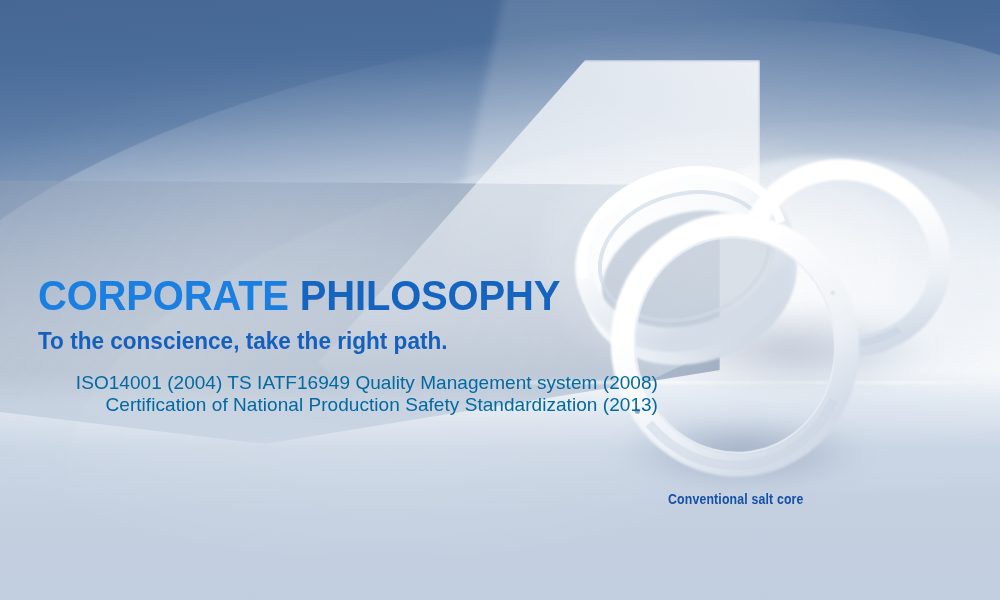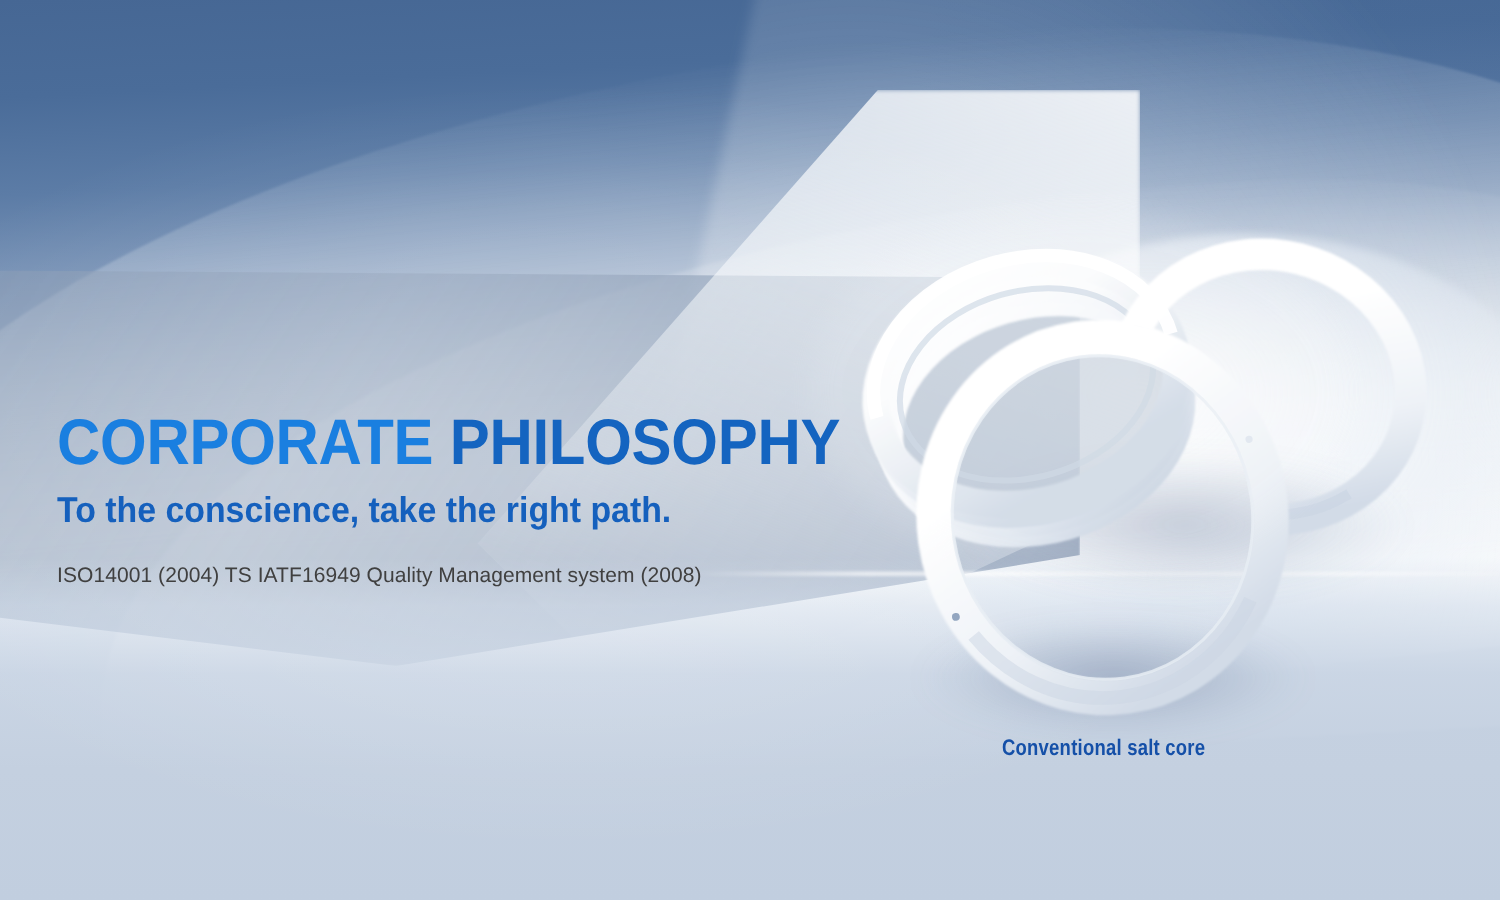--- a/index.html
+++ b/index.html
@@ -201,26 +201,27 @@
     transform: scaleX(0.94);
     transform-origin: left center;
     white-space: nowrap;
   }
   #cert-list {
     margin: 17px 0 0 0;
     padding: 0;
     list-style: none;
   }
   #cert-list li {
-    font-size: 14px;
+    font-size: 19px;
     line-height: 22px;
-    color: #404040;
+    color: #0369a1;
     font-stretch: semi-condensed;
     white-space: nowrap;
     letter-spacing: 0.05px;
+    text-align: right;
   }
 
   
   #ring-caption {
     position: absolute;
     left: 668px;
     top: 490px;
     font-size: 15px;
     font-weight: bold;
     color: #1550a8;
@@ -337,18 +338,19 @@
     </svg>
   </div>
 
   <div id="text-block">
     <h1 id="headline"><span class="word-1">CORPORATE</span> <span class="word-2">PHILOSOPHY</span></h1>
 
     <p id="subhead">To the conscience, take the right path.</p>
 
     <ul id="cert-list">
       <li>ISO14001 (2004)  TS IATF16949 Quality Management system (2008)</li>
+      <li>Certification of National Production Safety Standardization (2013)</li>
     </ul>
   </div>
 
   <div id="ring-caption">Conventional salt core</div>
 
 </div>
 
 </body></html>

